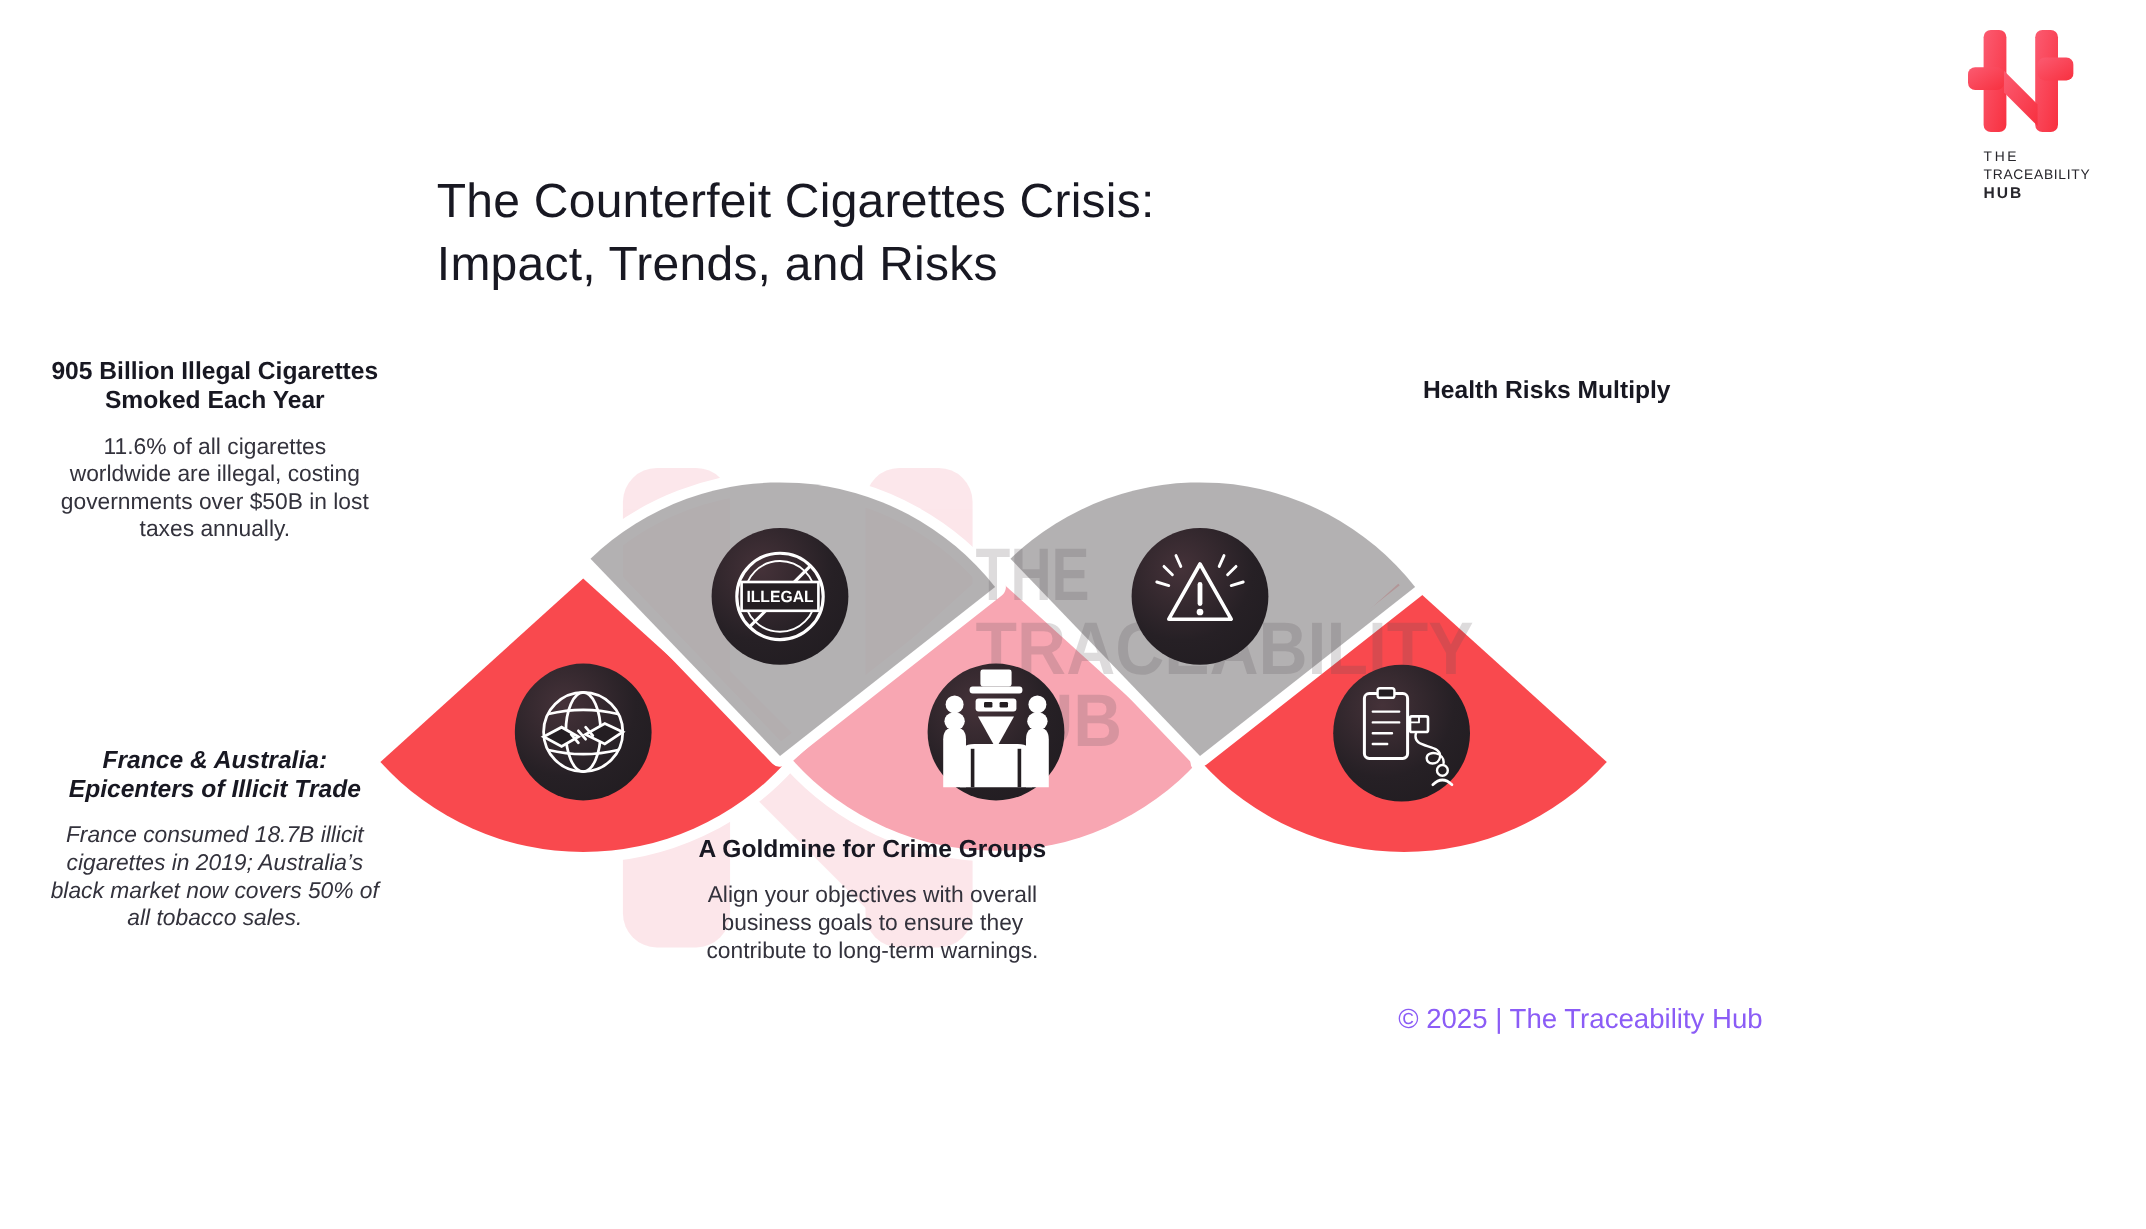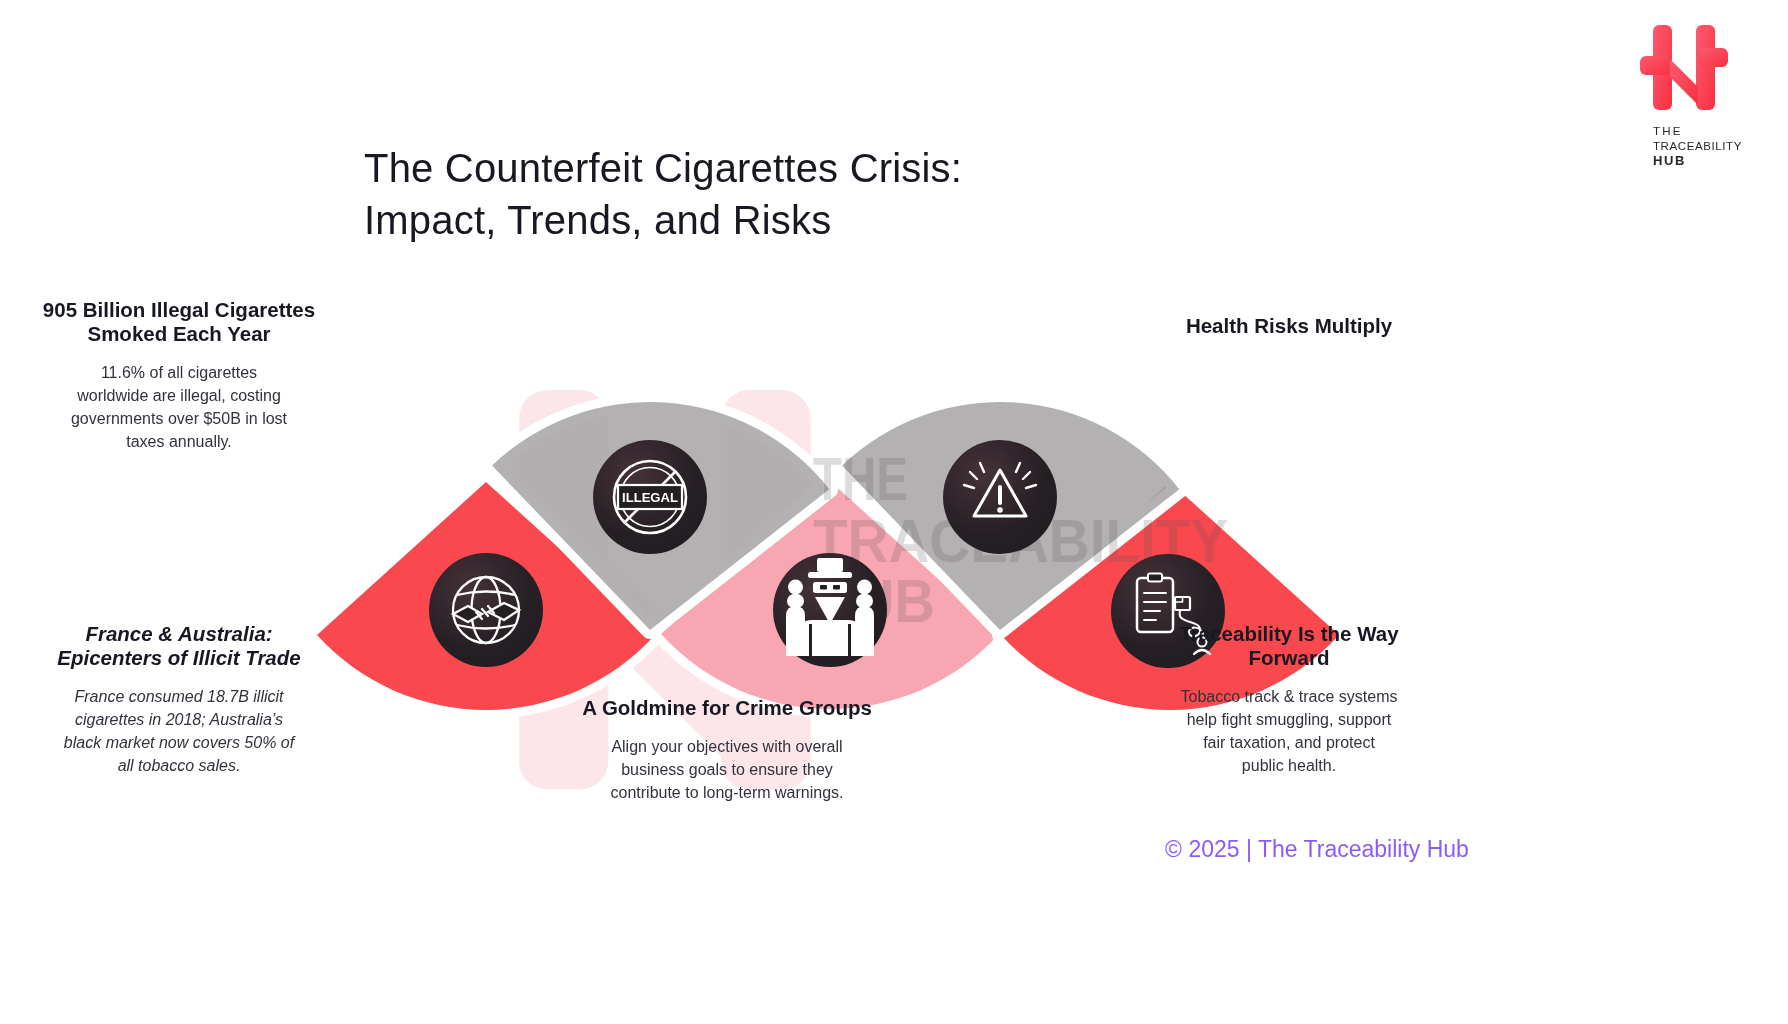--- a/index.html
+++ b/index.html
@@ -4,21 +4,21 @@
 <style>
   html,body{margin:0;padding:0;background:#fff;}
   #canvas{position:relative;width:1788px;height:1024px;background:#ffffff;overflow:hidden;
           font-family:"Liberation Sans", sans-serif;}
   .abs{position:absolute;}
   .ml{white-space:pre-line;}
   #title{left:364px;top:106px;width:726px;text-align:left;font-size:40px;line-height:52px;
          font-weight:400;color:#181822;letter-spacing:.2px;margin-top:36px;}
   .block{position:absolute;text-align:center;color:#181822;}
   .block h3{margin:0 0 15px 0;font-size:20.5px;line-height:24px;font-weight:700;color:#181822;}
-  .block p{margin:0;font-size:16px;line-height:23px;font-weight:400;color:#33323c;}
+  .block p{margin:0;font-size:19px;line-height:23px;font-weight:400;color:#33323c;}
   #blk-top-left{left:18px;top:298px;width:322px;}
   #blk-top-right{left:1128px;top:314px;width:322px;}
   #blk-bottom-left{left:18px;top:622px;width:322px;font-style:italic;}
   #blk-bottom-center{left:566px;top:696px;width:322px;}
   #blk-bottom-right{left:1128px;top:622px;width:322px;}
   #footer{left:1107px;top:836px;width:420px;text-align:center;font-size:23px;color:#8b5cf6;}
   #brand-glyph{left:1640px;top:25px;}
   #brand-word{left:1653px;top:124px;color:#27262c;}
   #brand-word .bl1{font-size:11.5px;letter-spacing:2.2px;line-height:14.5px;}
   #brand-word .bl2{font-size:11.5px;letter-spacing:.6px;line-height:14.5px;}
@@ -185,36 +185,28 @@
   </div>
 
   <div id="blk-top-right" class="block">
     <h3 class="ml">Health Risks Multiply</h3>
   </div>
 
   <div id="blk-bottom-left" class="block">
     <h3 class="ml">France &amp; Australia:
 Epicenters of Illicit Trade</h3>
     <p class="ml">France consumed 18.7B illicit
-cigarettes in 2018; Australia’s
+cigarettes in 2019; Australia’s
 black market now covers 50% of
 all tobacco sales.</p>
   </div>
 
   <div id="blk-bottom-center" class="block">
     <h3 class="ml">A Goldmine for Crime Groups</h3>
     <p class="ml">Align your objectives with overall
 business goals to ensure they
 contribute to long-term warnings.</p>
   </div>
 
-  <div id="blk-bottom-right" class="block">
-    <h3 class="ml">Traceability Is the Way
-Forward</h3>
-    <p class="ml">Tobacco track &amp; trace systems
-help fight smuggling, support
-fair taxation, and protect
-public health.</p>
-  </div>
 
   <div id="footer" class="abs">© 2025 | The Traceability Hub</div>
 
 </div>
 
 </body></html>

